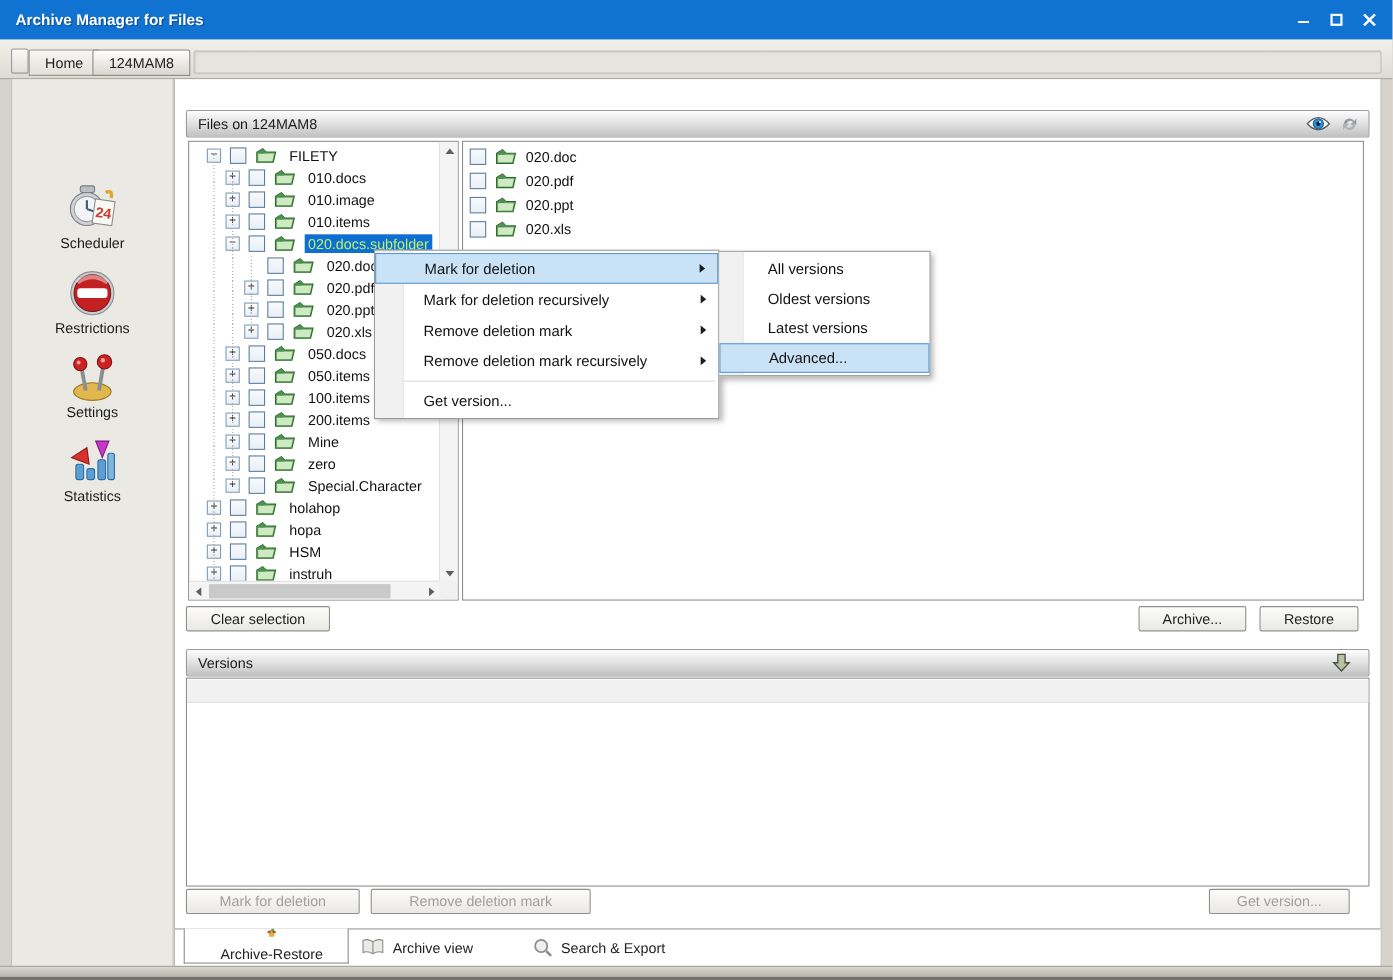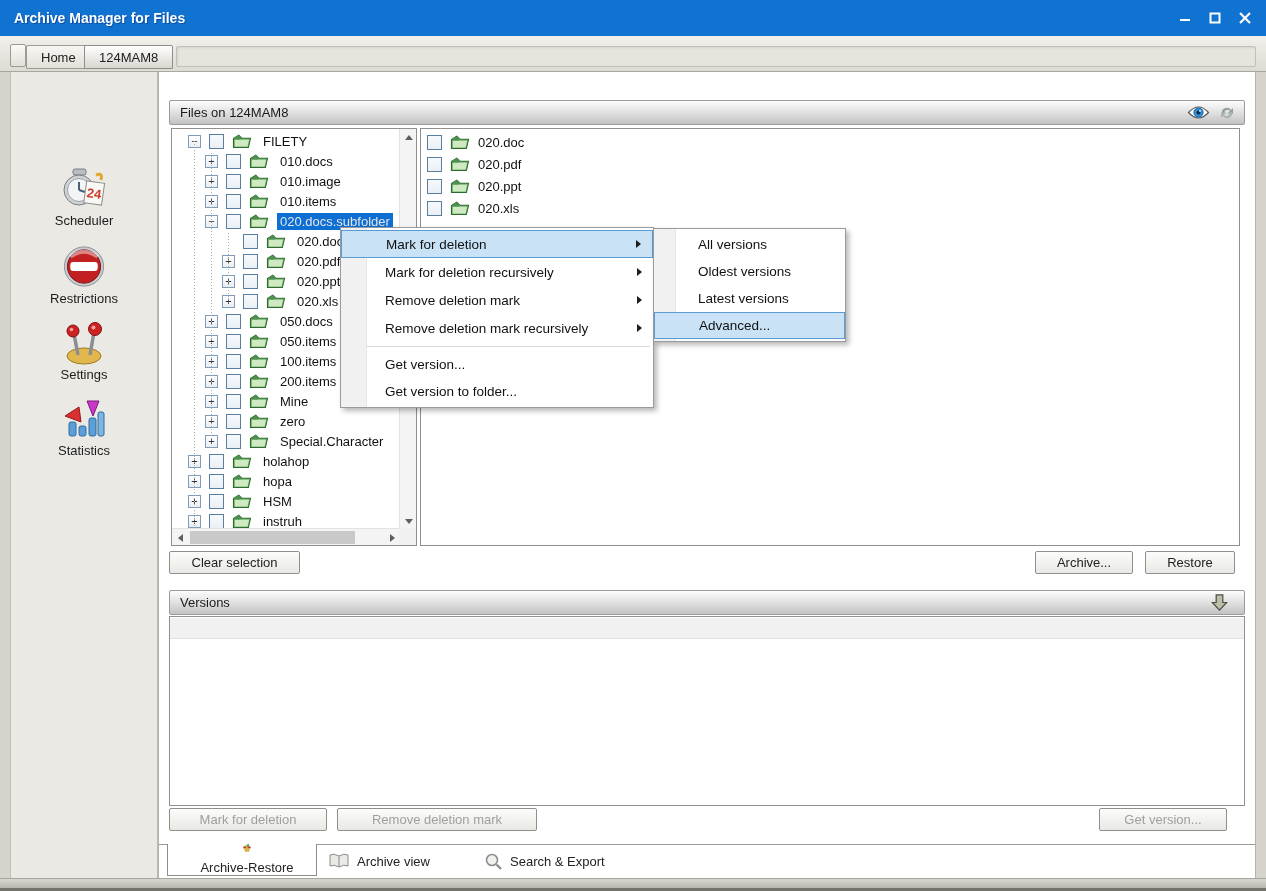--- a/index.html
+++ b/index.html
@@ -34,21 +34,21 @@
   .hdr-icons span { display:flex; }
 
   .tree-wrap { position:absolute; left:12px; top:56px; width:246px; height:418px; border:1px solid #8f8f8f; background:#fff; }
   .tree-view { position:absolute; left:0; top:0; width:228px; height:400px; overflow:hidden; padding-top:2px; }
   .trow { display:flex; align-items:center; height:20px; white-space:nowrap; }
   .exp { width:13px; height:13px; flex:none; border:1px solid #7f9db9; background:linear-gradient(#ffffff,#e8eef4); font-size:11px; line-height:10px; text-align:center; color:#333; margin-right:8px; }
   .exp.none { visibility:hidden; }
   .cb { width:15px; height:15px; flex:none; border:1px solid #5c7e9e; background:linear-gradient(#f7fafc,#e9eff5); margin-right:8px; }
   .trow svg, .lrow svg { flex:none; margin-right:8px; }
   .tlabel { font-size:13px; color:#111; padding:1px 3px; }
-  .tlabel.sel { background:#0d6ed4; color:#e5e5e5; }
+  .tlabel.sel { background:#0d6ed4; color:#bef264; }
   .guide { position:absolute; width:1px; background:repeating-linear-gradient(to bottom,#a8a8a8 0 1px,transparent 1px 3px); }
 
   .vscroll { position:absolute; right:0; top:0; width:17px; height:401px; background:#f4f4f4; border-left:1px solid #e2e2e2; }
   .hscroll { position:absolute; left:0; bottom:0; height:17px; width:229px; background:#f4f4f4; border-top:1px solid #e2e2e2; }
   .sb-corner { position:absolute; right:0; bottom:0; width:17px; height:17px; background:#f1f1f1; }
   .sb-btn { position:absolute; width:17px; height:17px; display:flex; align-items:center; justify-content:center; }
   .tri-up { width:0;height:0;border-left:4px solid transparent;border-right:4px solid transparent;border-bottom:5px solid #5f5f5f; }
   .tri-dn { width:0;height:0;border-left:4px solid transparent;border-right:4px solid transparent;border-top:5px solid #5f5f5f; }
   .tri-lf { width:0;height:0;border-top:4px solid transparent;border-bottom:4px solid transparent;border-right:5px solid #5f5f5f; }
   .tri-rt { width:0;height:0;border-top:4px solid transparent;border-bottom:4px solid transparent;border-left:5px solid #5f5f5f; }
@@ -523,23 +523,20 @@
         <span class="tri"></span>
       </div>
       <div class="mrow">
         <span class="mlabel">Remove deletion mark recursively</span>
         <span class="tri"></span>
       </div>
       <div class="msep"></div>
       <div class="mrow small">
         <span class="mlabel">Get version...</span>
       </div>
-      <div class="mrow small">
-        <span class="mlabel">Get version to folder...</span>
-      </div>
     </div>
   <div class="menu" id="smenu">
       <div class="gutter"></div>
       <div class="mrow">
         <span class="mlabel">All versions</span>
       </div>
       <div class="mrow">
         <span class="mlabel">Oldest versions</span>
       </div>
       <div class="mrow">

